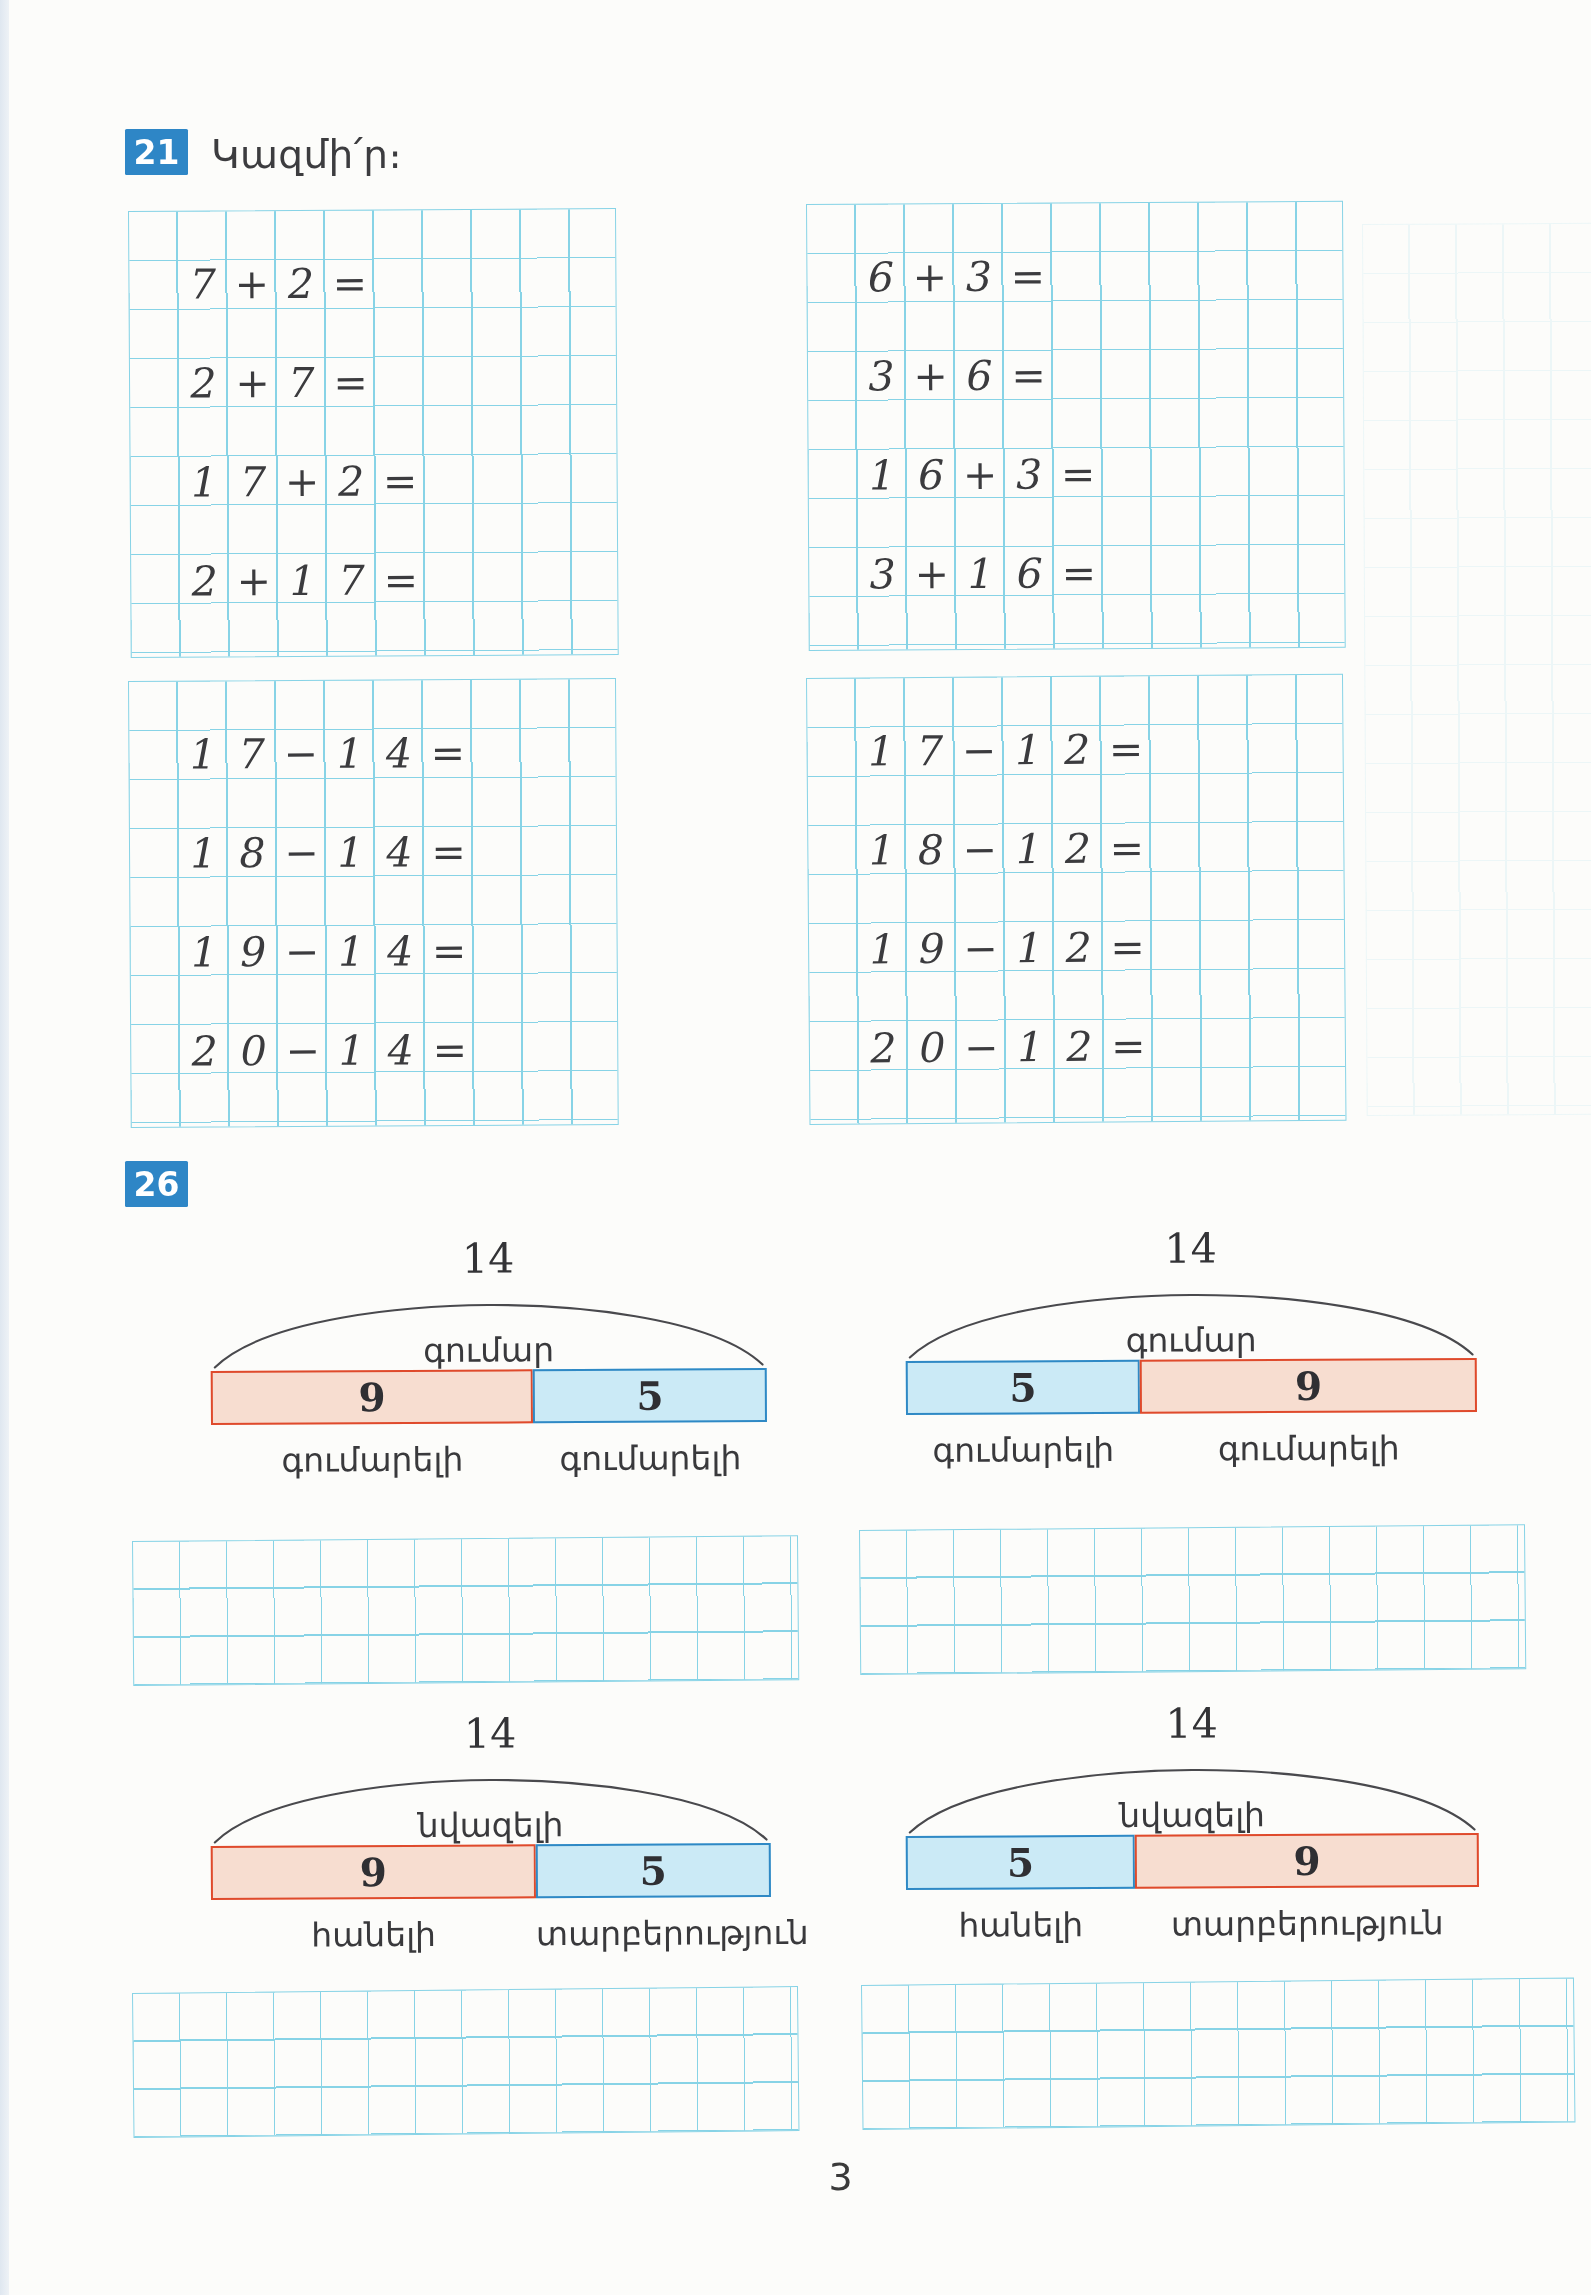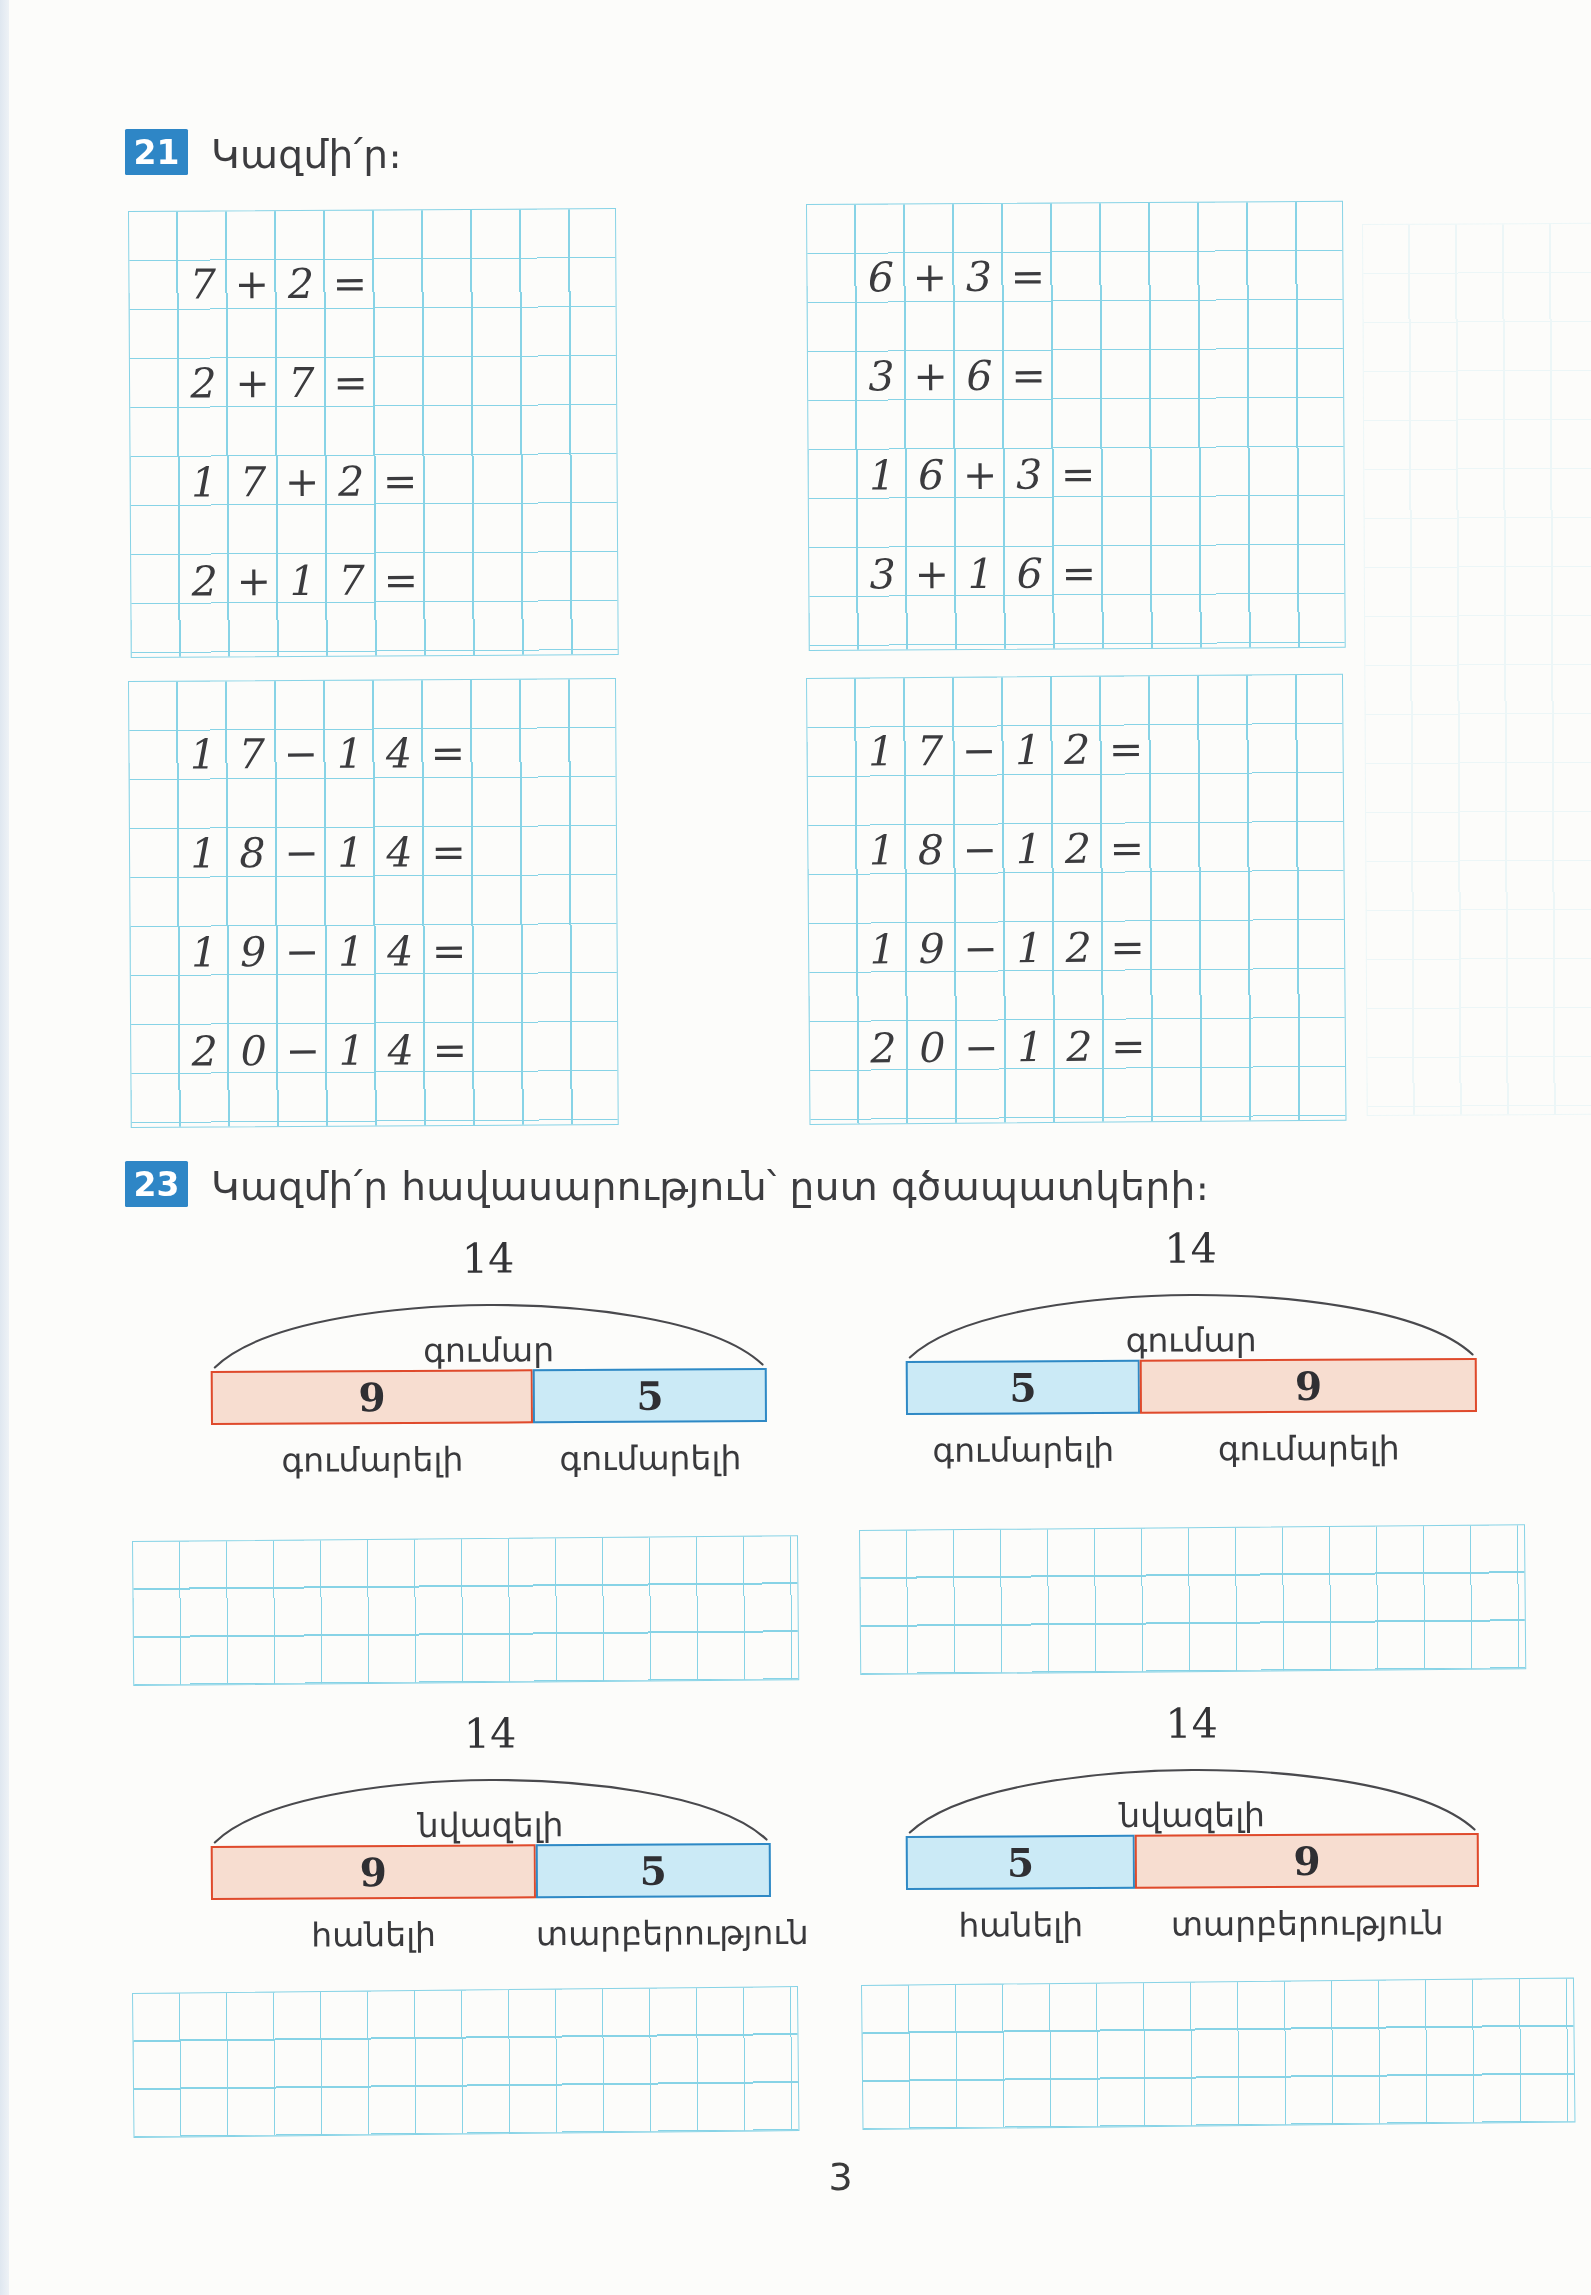--- a/index.html
+++ b/index.html
@@ -70,22 +70,21 @@
 </style>
 </head>
 <body>
 
 <div class="page" id="page">
   <div class="edge-strip"></div>
 
   <div class="badge" style="left:125px;top:129px">21</div>
   <div class="ex-title" style="left:211px;top:132px">Կազմի՛ր։</div>
 
-  <div class="badge" style="left:125px;top:1161px">23</div>
-  <div class="ex-title" style="left:211px;top:1164px">Կազմի՛ր հավասարություն՝ ըստ գծապատկերի։</div>
+  <div class="badge" style="left:125px;top:1161px">26</div>
 
   <div class="page-num">3</div>
 <div class="grid" style="left: 128px; top: 211px; width: 486px; height: 445px; transform: rotate(-0.35deg); transform-origin: left top; background-image: repeating-linear-gradient(to right, transparent 0px, transparent 47px, rgb(135, 211, 230) 47px, rgb(135, 211, 230) 49px), repeating-linear-gradient(transparent 0px, transparent 48px, rgb(135, 211, 230) 48px, rgb(135, 211, 230) 49px);">
       <div class="eq-row" style="left: 49px; top: 49px; height: 49px; line-height: 49px;">
         <span class="eq-tok" style="width: 49px;">7</span>
         <span class="eq-tok" style="width: 49px;">+</span>
         <span class="eq-tok" style="width: 49px;">2</span>
         <span class="eq-tok" style="width: 49px;">=</span>
       </div>
       <div class="eq-row" style="left: 49px; top: 148px; height: 49px; line-height: 49px;">

